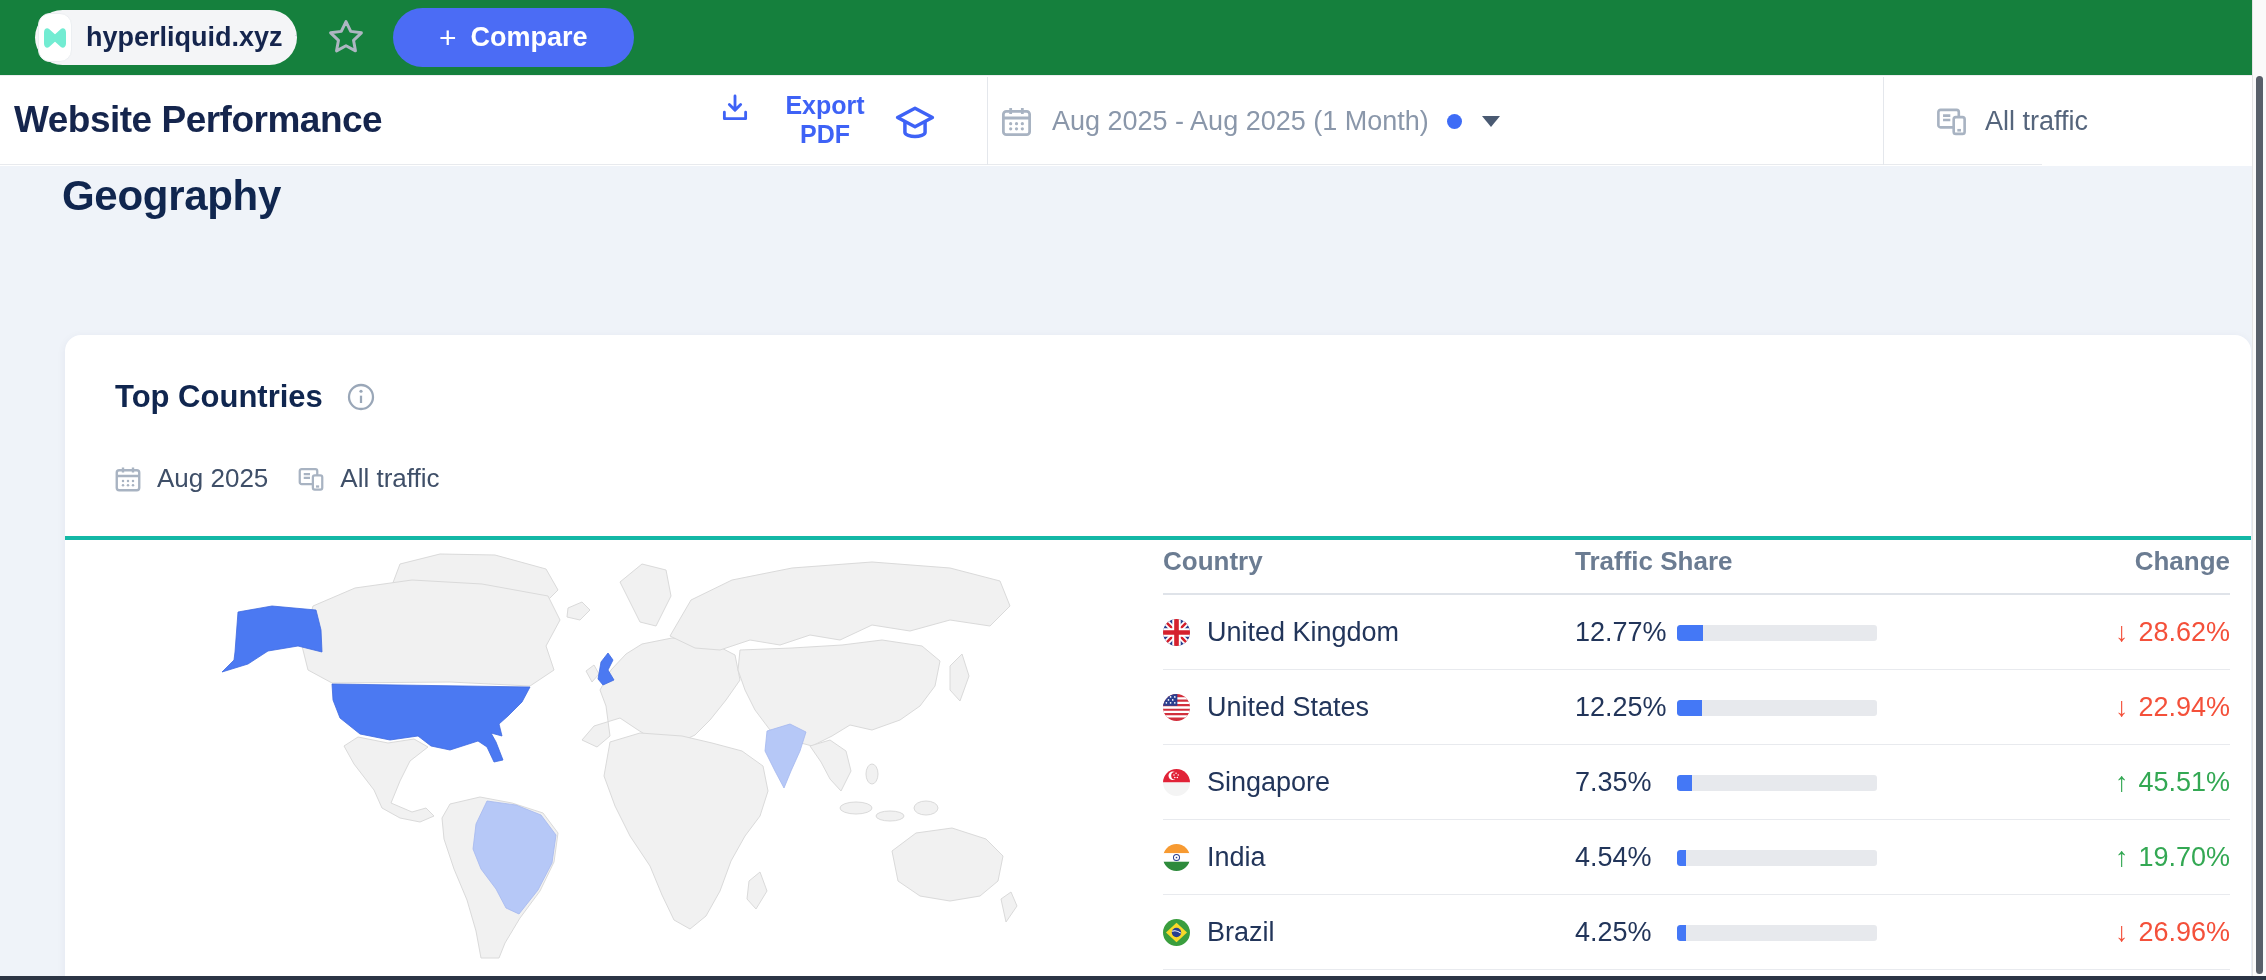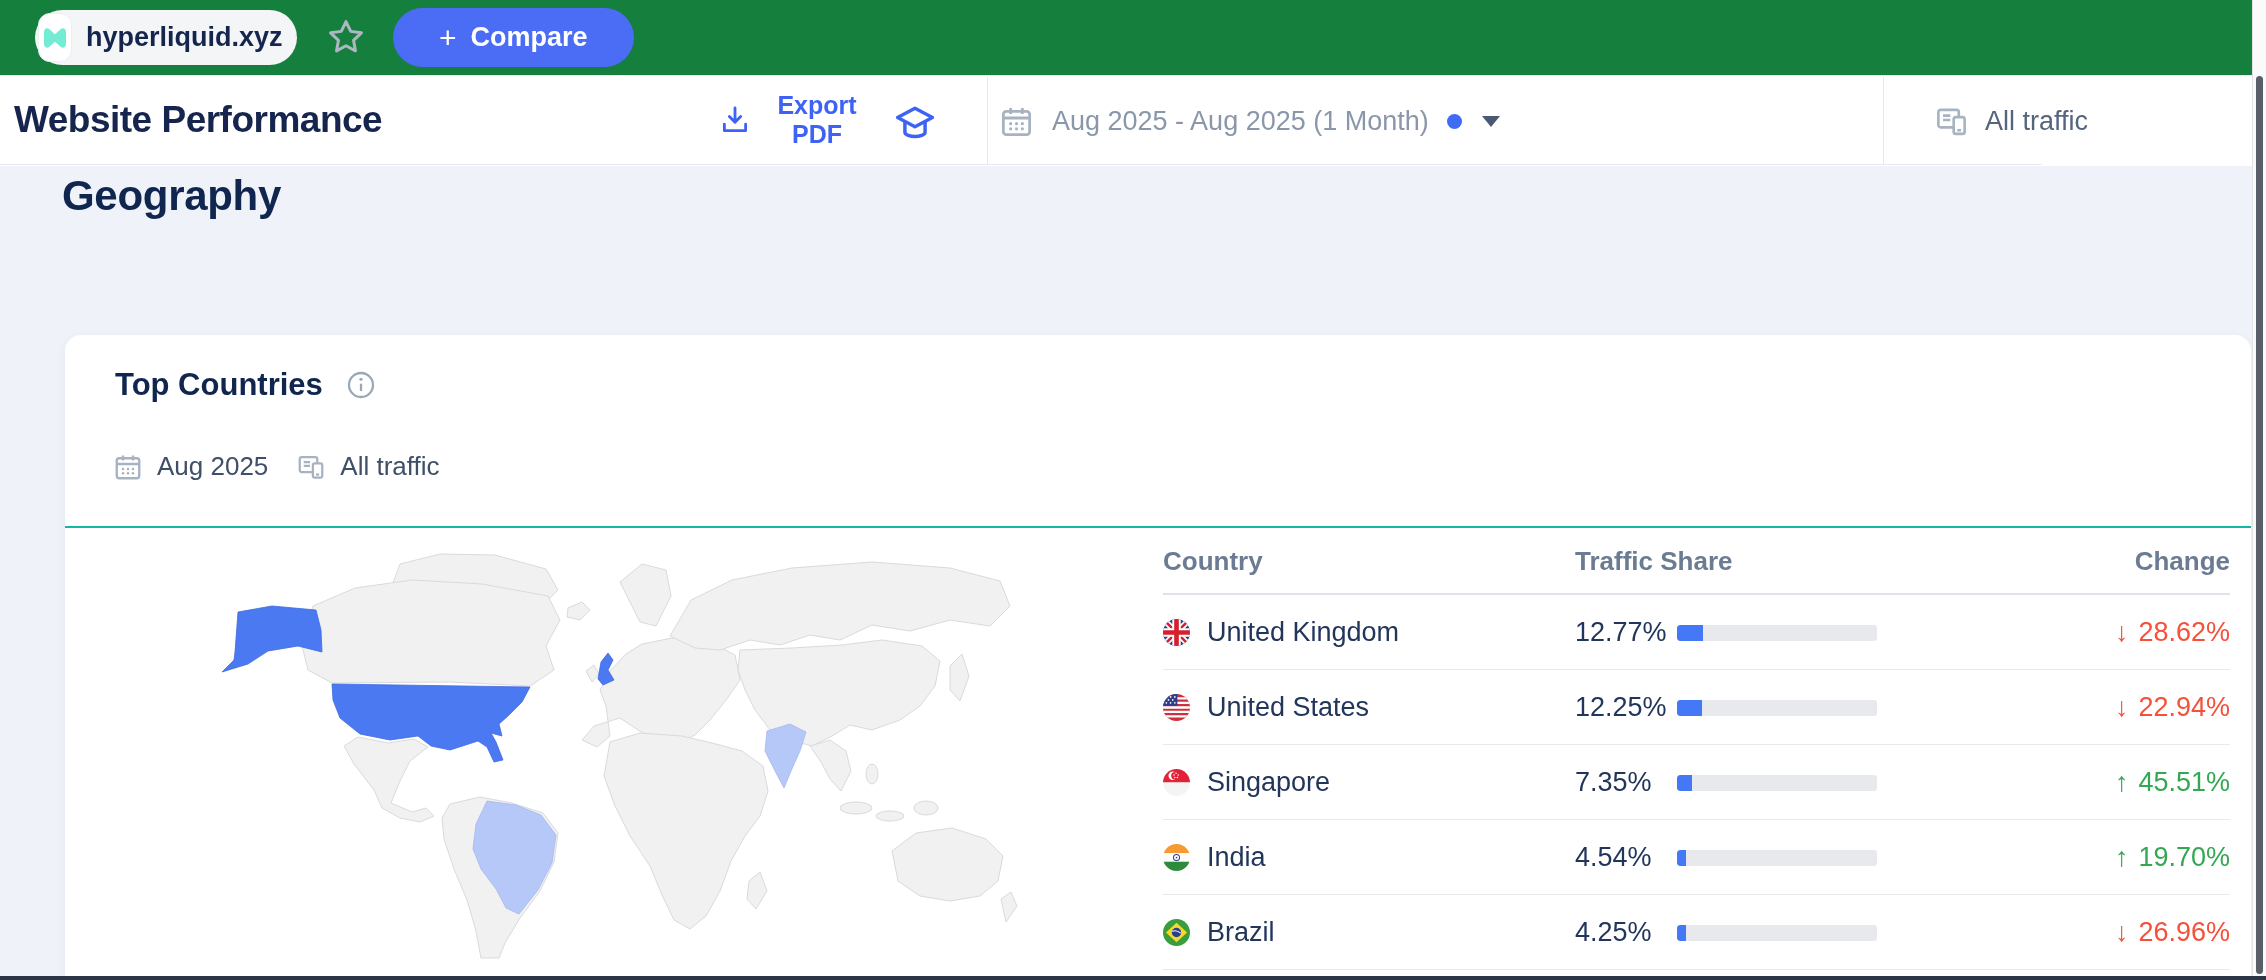--- a/index.html
+++ b/index.html
@@ -13,21 +13,21 @@
   .logo-chip svg { width:32px; height:32px; }
   .domain-name { font-size:27px; font-weight:700; color:#15254d; margin-left:14px; }
   .pencil { margin-left:12px; width:30px; height:30px; }
   .star-btn { position:absolute; left:325px; top:16px; width:42px; height:42px; cursor:pointer; }
   .compare-btn { position:absolute; left:393px; top:8px; height:59px; padding:0 46px; background:#4b6cf5; border:none; border-radius:30px; color:#fff; font-size:27px; font-weight:700; font-family:inherit; display:flex; align-items:center; gap:14px; cursor:pointer; }
   .compare-plus { font-size:30px; font-weight:400; line-height:1; }
 
   
   .perf-header { position:absolute; left:0; top:77px; width:2042px; height:88px; background:#fff; border-bottom:1px solid #e8eaee; }
   .page-title { position:absolute; left:14px; top:22px; font-size:37px; font-weight:700; color:#15254d; letter-spacing:-0.5px; }
-  .export-group { position:absolute; left:718px; top:14px; display:flex; align-items:center; gap:10px; cursor:pointer; }
+  .export-group { position:absolute; left:718px; top:14px; display:flex; align-items:flex-start; gap:18px; cursor:pointer; }
   .export-group svg { width:34px; height:34px; }
   .export-label { width:110px; text-align:center; color:#3e62f6; font-size:25px; font-weight:700; line-height:1.15; }
   .gradcap-btn { position:absolute; left:893px; top:24px; width:44px; height:44px; cursor:pointer; }
   .hsec { position:absolute; top:0; height:88px; border-left:1px solid #e4e7ec; display:flex; align-items:center; }
   .hsec-date { left:987px; width:570px; padding-left:11px; cursor:pointer; }
   .hsec-region { left:1557px; width:326px; padding-left:46px; cursor:pointer; }
   .hsec-traffic { left:1883px; width:370px; padding-left:50px; }
   .hsec svg.hicon { width:35px; height:35px; flex:0 0 auto; }
   .date-label { font-size:27px; color:#8a97aa; margin-left:18px; }
   .blue-dot { width:15px; height:15px; border-radius:50%; background:#3e6cf6; margin-left:18px; }
@@ -35,21 +35,21 @@
   .region-label { font-size:27px; color:#32435f; margin-left:18px; }
   .hsec-region .caret { margin-left:auto; margin-right:28px; }
   .hsec-region { justify-content:flex-start; }
   .traffic-label { font-size:27px; color:#55657c; margin-left:16px; }
 
   
   .content { position:absolute; left:0; top:166px; width:2266px; height:814px; background:#eff3f9; }
   .section-title { position:absolute; left:62px; top:6px; font-size:42px; font-weight:700; color:#10264f; letter-spacing:-0.3px; }
 
   .card { position:absolute; left:65px; top:169px; width:2186px; height:660px; background:#fff; border-radius:16px; box-shadow:0 2px 10px rgba(25,40,80,0.06); }
-  .card-head { position:absolute; left:0; top:0; width:100%; height:193px; border-bottom:2px solid #14b8a6; }
+  .card-head { position:absolute; left:0; top:12px; width:100%; height:193px; border-bottom:4px solid #14b8a6; }
   .card-title-row { position:absolute; left:50px; top:32px; display:flex; align-items:center; gap:22px; }
   .card-title { font-size:31px; font-weight:700; color:#10264f; }
   .info-btn { width:32px; height:32px; cursor:pointer; }
   .card-sub { position:absolute; left:48px; top:116px; display:flex; align-items:center; gap:14px; }
   .card-sub svg { width:30px; height:30px; }
   .card-sub .sub-text { font-size:26px; color:#3f4f68; margin-right:14px; }
 
   
   .map-wrap { position:absolute; left:85px; top:215px; width:900px; height:410px; }
   .map-wrap svg { width:100%; height:100%; }

